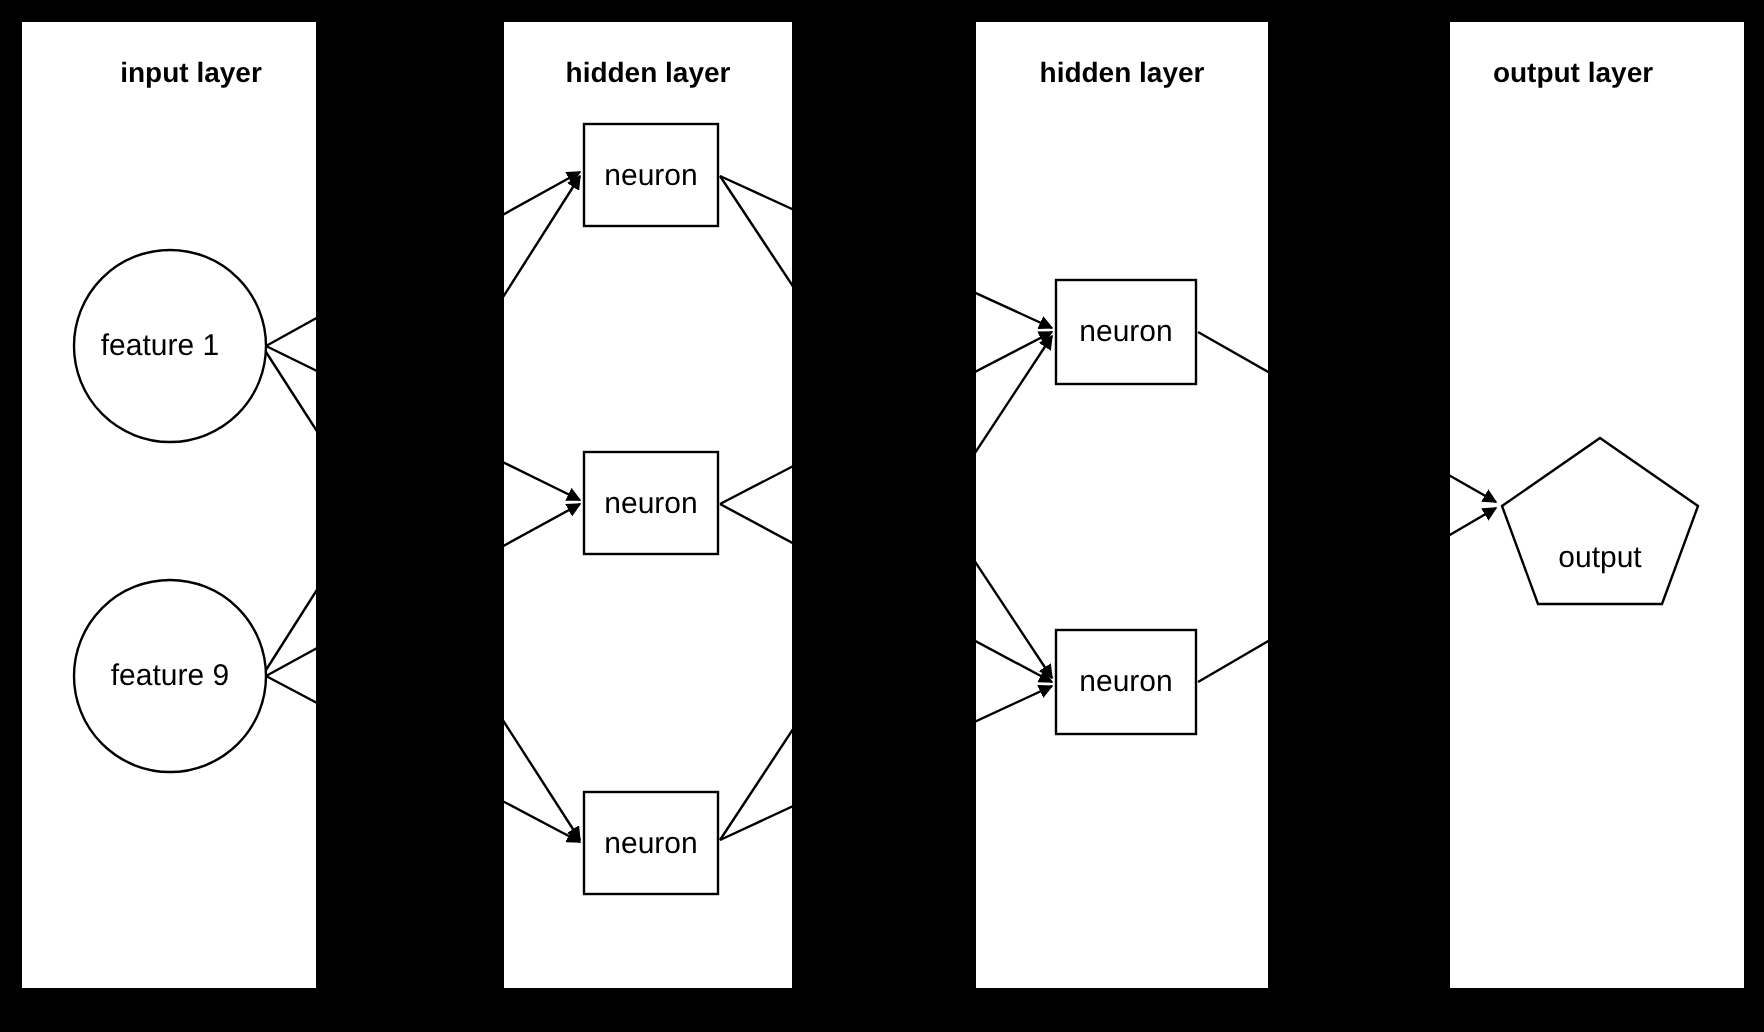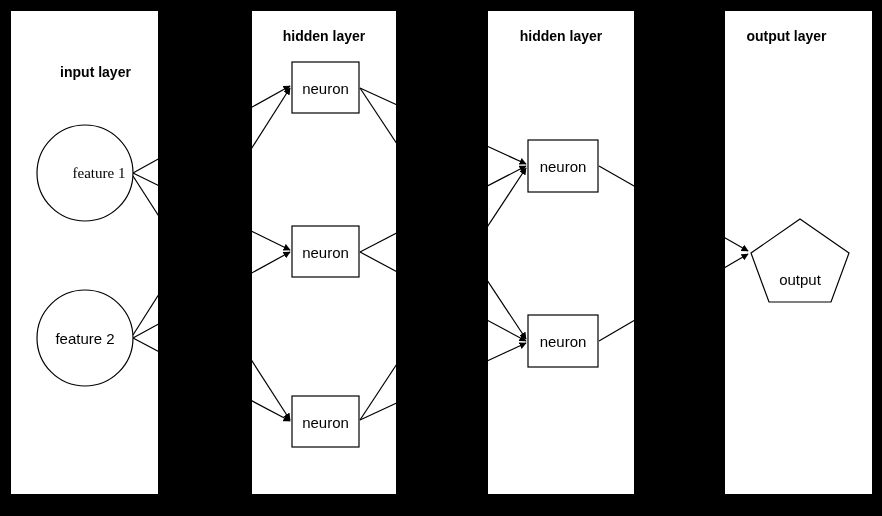--- a/index.html
+++ b/index.html
@@ -112,29 +112,29 @@
         <circle cx="85" cy="338" r="48" fill="#ffffff" stroke="#000000" stroke-width="1.2"></circle>
         <rect x="292" y="62" width="67" height="51" fill="#ffffff" stroke="#000000" stroke-width="1.2"></rect>
         <rect x="292" y="226" width="67" height="51" fill="#ffffff" stroke="#000000" stroke-width="1.2"></rect>
         <rect x="292" y="396" width="67" height="51" fill="#ffffff" stroke="#000000" stroke-width="1.2"></rect>
         <rect x="528" y="140" width="70" height="52" fill="#ffffff" stroke="#000000" stroke-width="1.2"></rect>
         <rect x="528" y="315" width="70" height="52" fill="#ffffff" stroke="#000000" stroke-width="1.2"></rect>
         <polygon points="800,219 849,253 831,302 769,302 751,253" fill="#ffffff" stroke="#000000" stroke-width="1.2"></polygon>
       </g>
   </svg>
   <div id="label-group">
-      <div class="node-label" style="left: 99px; top: 173px; font-family: Liberation Serif, serif;">feature 1</div>
-      <div class="node-label" style="left: 85px; top: 338px;">feature 2</div>
+      <div class="node-label" style="left: 80px; top: 173px;">feature 1</div>
+      <div class="node-label" style="left: 85px; top: 338px;">feature 9</div>
       <div class="node-label" style="left: 325.5px; top: 87.5px;">neuron</div>
       <div class="node-label" style="left: 325.5px; top: 251.5px;">neuron</div>
       <div class="node-label" style="left: 325.5px; top: 421.5px;">neuron</div>
       <div class="node-label" style="left: 563px; top: 166px;">neuron</div>
       <div class="node-label" style="left: 563px; top: 341px;">neuron</div>
       <div class="node-label" style="left: 800px; top: 263px; margin-top: 16px;">output</div>
     </div>
   <div id="title-group">
-      <div class="panel-title" style="left: 11px; top: 29px; width: 169px; margin-top: 36px;">input layer</div>
+      <div class="panel-title" style="left: 11px; top: 29px; width: 169px;">input layer</div>
       <div class="panel-title" style="left: 252px; top: 29px; width: 144px;">hidden layer</div>
       <div class="panel-title" style="left: 488px; top: 29px; width: 146px;">hidden layer</div>
       <div class="panel-title" style="left: 698px; top: 29px; width: 177px;">output layer</div>
     </div>
 
 </div>
 
 </body></html>

